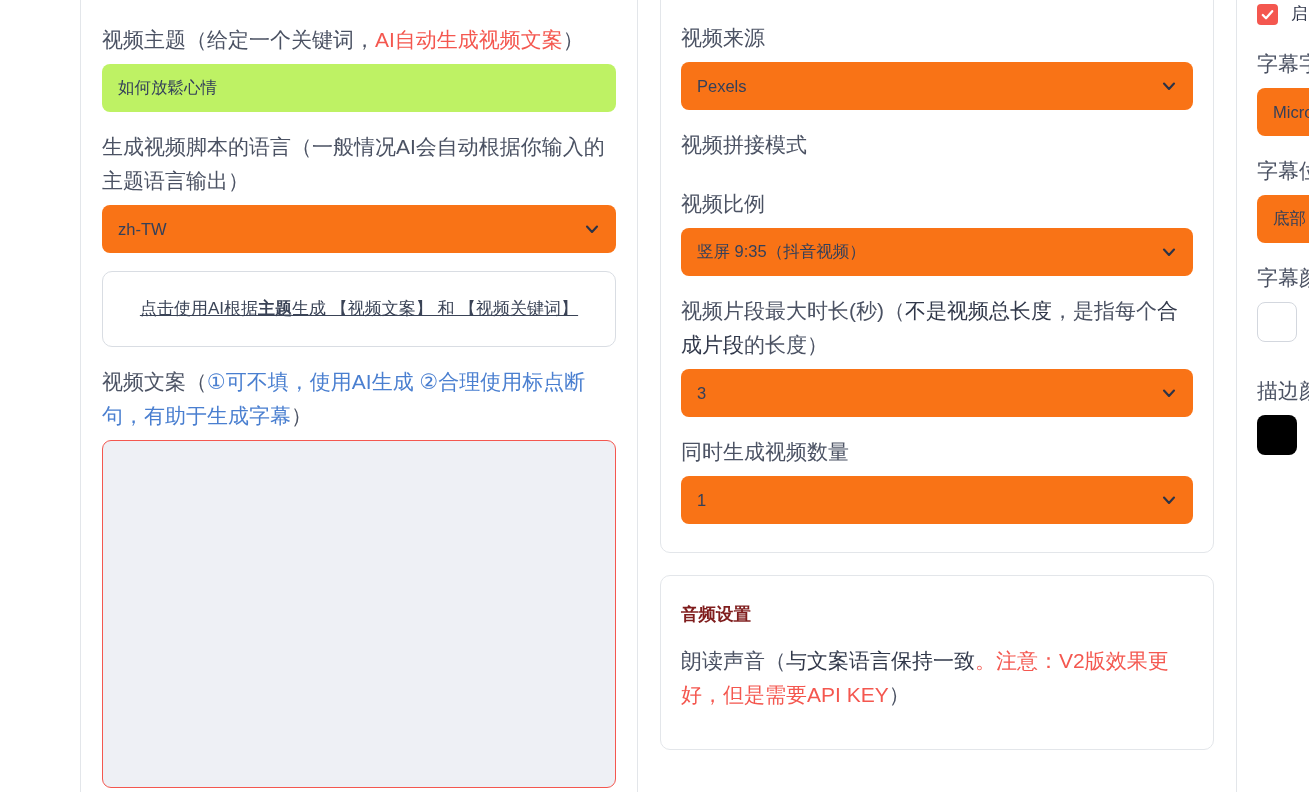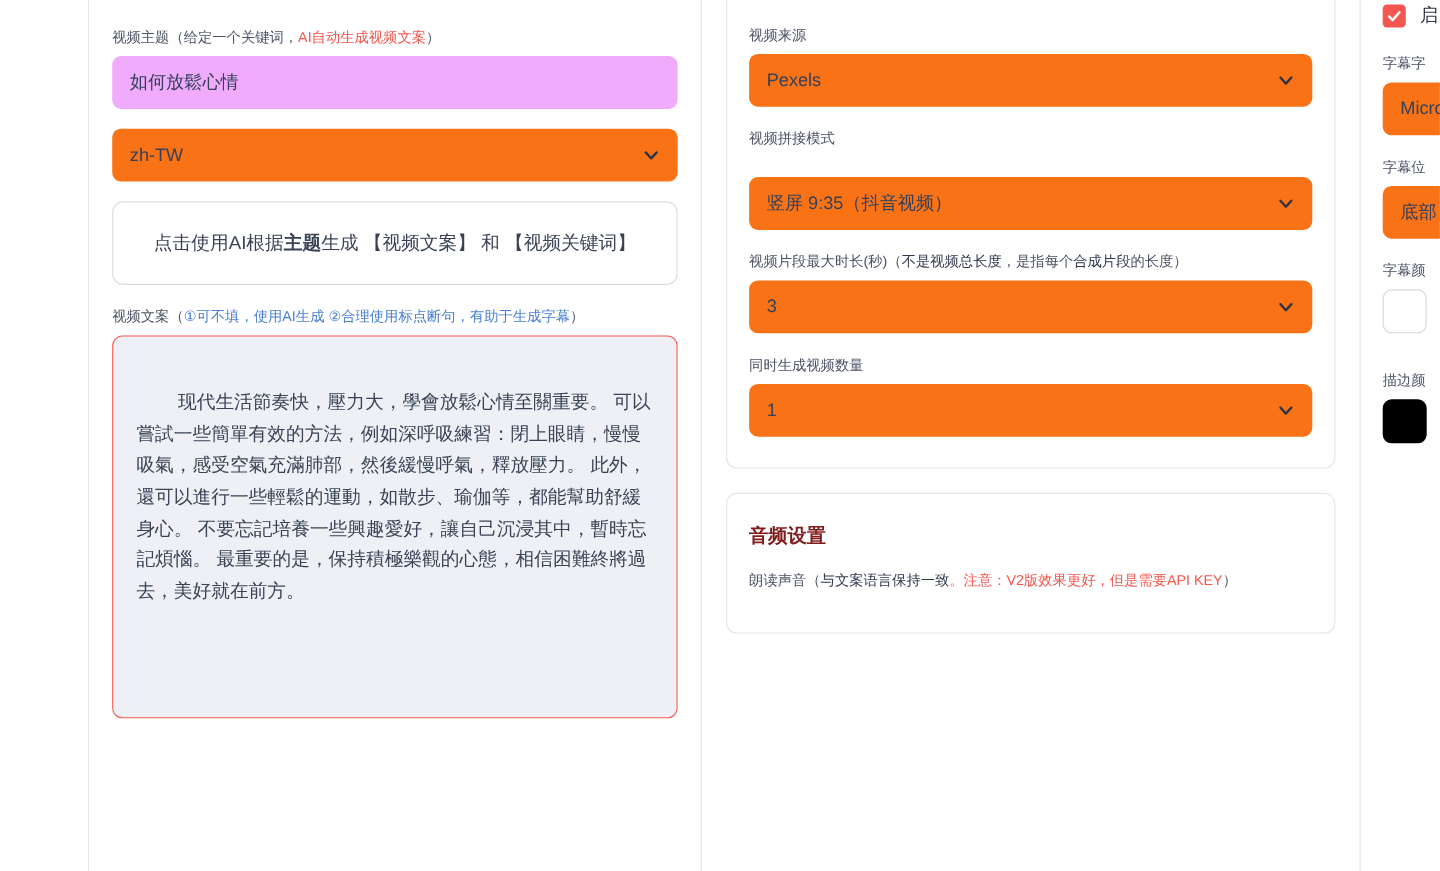--- a/index.html
+++ b/index.html
@@ -30,21 +30,21 @@
   .card + .card { margin-top: 22px; }
 
   
   .card-left   { border-radius: 10px; padding: 46px 21px 40px 21px; min-height: 880px; }
   .card-mid-1  { padding: 44px 20px 28px 20px; }
   .card-mid-2  { padding: 26px 20px 30px 20px; margin-top: 22px; }
   .card-right  { padding: 26px 20px 30px 20px; min-height: 880px; }
 
   
   .label {
-    font-size: 13px;
+    font-size: 21px;
     line-height: 1.62;
     color: #4b5263;
     margin-bottom: 7px;
     font-weight: 400;
   }
   .label .red  { color: #f4574f; }
   .label .blue { color: #4a7fd0; }
   .label .bold { font-weight: 400; color: #31384a; }
 
   .field {
@@ -54,21 +54,21 @@
     border: none;
     border-radius: 8px;
     font-size: 16.5px;
     color: #34405a;
     padding: 0 40px 0 16px;
     display: flex;
     align-items: center;
     position: relative;
     font-family: "Liberation Sans", "DejaVu Sans", sans-serif;
   }
-  .field.input-blue { background: #f0abfc; text-align: center; }
+  .field.input-blue { background: #bef264; text-align: center; }
   .field .chev {
     position: absolute;
     right: 16px; top: 50%;
     transform: translateY(-50%);
     width: 16px; height: 16px;
     color: #2c3347;
   }
   .gap { height: 18px; }
   .gap-s { height: 14px; }
 
@@ -80,20 +80,21 @@
     border-radius: 10px;
     color: #3a4356;
     font-size: 17px;
     line-height: 1.55;
     display: flex;
     align-items: center;
     justify-content: center;
     text-align: center;
     padding: 10px 8px;
     cursor: pointer;
+    text-decoration: underline;
   }
   .ai-btn .b { font-weight: 700; }
 
   .script-area {
     width: 100%;
     height: 348px;
     background: #eef0f5;
     border: 1.5px solid #f4574f;
     border-radius: 9px;
     padding: 17px 16px 16px 21px;
@@ -149,20 +150,21 @@
 
       <div class="label">
         <span>视频主题（给定一个关键词，</span><span class="red">AI自动生成视频文案</span><span>）</span>
       </div>
       <div class="field input-blue">
         <span>如何放鬆心情</span>
       </div>
 
       <div class="gap"></div>
 
+      <div class="label">生成视频脚本的语言（一般情况AI会自动根据你输入的主题语言输出）</div>
       <div class="field">
         <span>zh-TW</span>
         <span class="chev">
           <svg viewBox="0 0 16 16" fill="none" stroke="currentColor" stroke-width="2.1" stroke-linecap="round" stroke-linejoin="round">
               <polyline points="3,5.5 8,11 13,5.5"></polyline>
             </svg>
         </span>
       </div>
 
       <div class="gap"></div>
@@ -170,21 +172,20 @@
       <div class="ai-btn">
         <span><span>点击使用AI根据</span><span class="b">主题</span><span>生成 【视频文案】 和 【视频关键词】</span></span>
       </div>
 
       <div class="gap"></div>
 
       <div class="label">
         <span>视频文案（</span><span class="blue">①可不填，使用AI生成 ②合理使用标点断句，有助于生成字幕</span><span>）</span>
       </div>
       <div class="script-area">
-        <span>现代生活節奏快，壓力大，學會放鬆心情至關重要。 可以嘗試一些簡單有效的方法，例如深呼吸練習：閉上眼睛，慢慢吸氣，感受空氣充滿肺部，然後緩慢呼氣，釋放壓力。 此外，還可以進行一些輕鬆的運動，如散步、瑜伽等，都能幫助舒緩身心。 不要忘記培養一些興趣愛好，讓自己沉浸其中，暫時忘記煩惱。 最重要的是，保持積極樂觀的心態，相信困難終將過去，美好就在前方。</span>
         <span class="resize-grip">
           
         </span>
       </div>
 
     </div>
   </div>
 
   <div class="col-mid">
 
@@ -199,20 +200,21 @@
             </svg>
         </span>
       </div>
 
       <div class="gap"></div>
 
       <div class="label">视频拼接模式</div>
 
       <div class="gap"></div>
 
+      <div class="label">视频比例</div>
       <div class="field">
         <span>竖屏 9:35（抖音视频）</span>
         <span class="chev">
           <svg viewBox="0 0 16 16" fill="none" stroke="currentColor" stroke-width="2.1" stroke-linecap="round" stroke-linejoin="round">
               <polyline points="3,5.5 8,11 13,5.5"></polyline>
             </svg>
         </span>
       </div>
 
       <div class="gap"></div>

